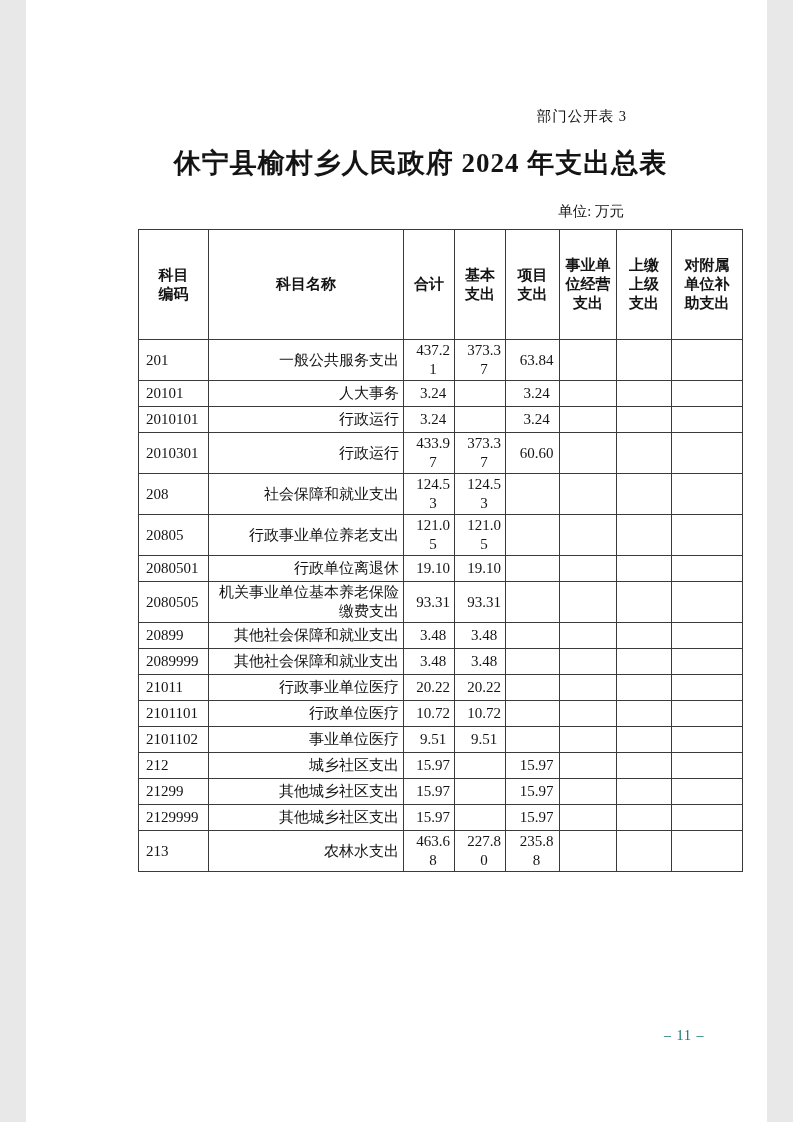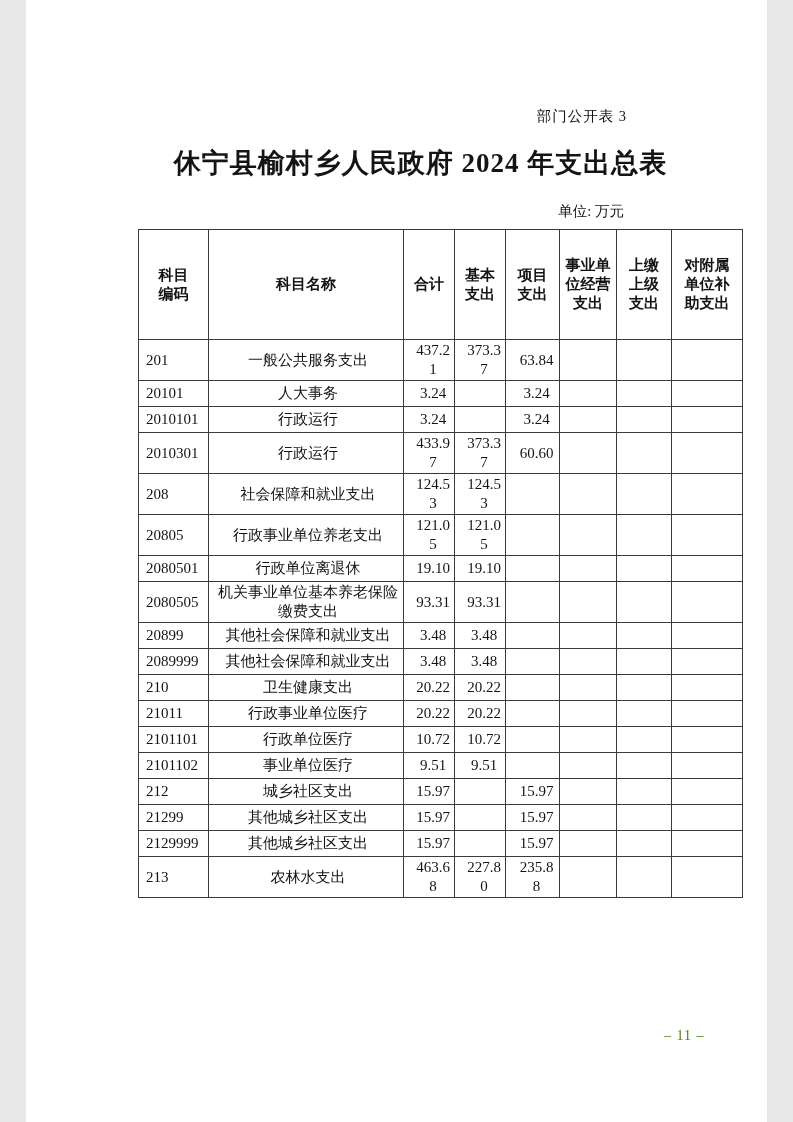--- a/index.html
+++ b/index.html
@@ -29,29 +29,29 @@
   table.budget th,table.budget td{
     border:1px solid #3a3a3a;vertical-align:middle;
     overflow:hidden;
   }
   table.budget thead tr{height:110px;}
   table.budget th{
     font-weight:bold;text-align:center;
     white-space:pre-line;padding:10px 2px;
   }
   td.col-code{text-align:left;padding:1px 2px 1px 7px;word-break:break-all;}
-  td.col-name{text-align:center;padding:1px 4px 1px 8px;}
+  td.col-name{text-align:right;padding:1px 4px 1px 8px;}
   td.num{
     text-align:center;padding:1px 3px 1px 11px;
     word-break:break-all;
   }
   table.budget tbody tr{height:26px;}
   .page-number{
     position:absolute;top:1028px;left:638px;
-    font-size:14px;color:#4d7c0f;letter-spacing:1px;
+    font-size:14px;color:#0f766e;letter-spacing:1px;
   }
 </style>
 </head>
 <body>
 
 <div class="page">
 
   <div class="corner-label">部门公开表 3</div>
 
   <div class="page-title">休宁县榆村乡人民政府 2024 年支出总表</div>
@@ -186,30 +186,20 @@
             <td class="col-code">2089999</td>
             <td class="col-name">其他社会保障和就业支出</td>
             <td class="num">3.48</td>
             <td class="num">3.48</td>
             <td class="num"></td>
             <td class="num"></td>
             <td class="num"></td>
             <td class="num"></td>
           </tr>
           <tr>
-            <td class="col-code">210</td>
-            <td class="col-name">卫生健康支出</td>
-            <td class="num">20.22</td>
-            <td class="num">20.22</td>
-            <td class="num"></td>
-            <td class="num"></td>
-            <td class="num"></td>
-            <td class="num"></td>
-          </tr>
-          <tr>
             <td class="col-code">21011</td>
             <td class="col-name">行政事业单位医疗</td>
             <td class="num">20.22</td>
             <td class="num">20.22</td>
             <td class="num"></td>
             <td class="num"></td>
             <td class="num"></td>
             <td class="num"></td>
           </tr>
           <tr>

